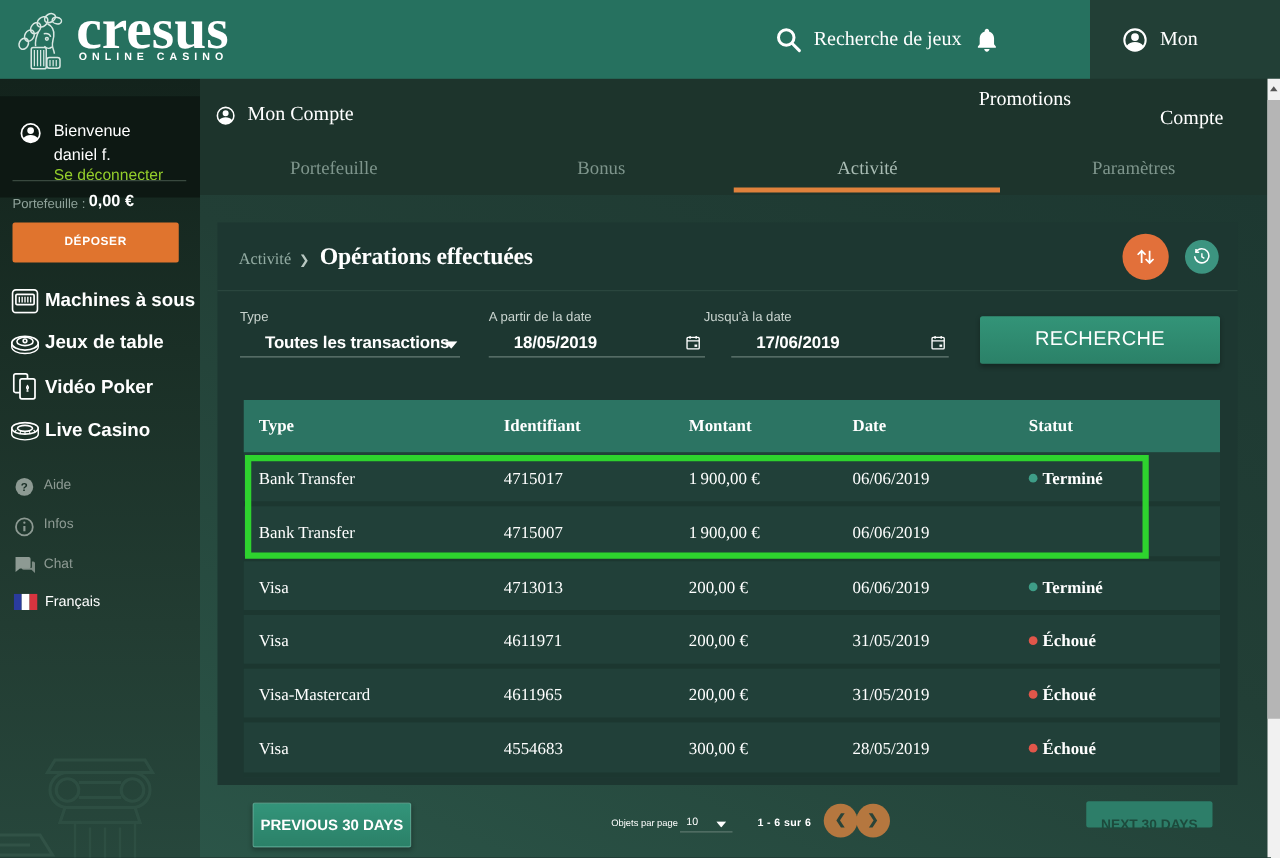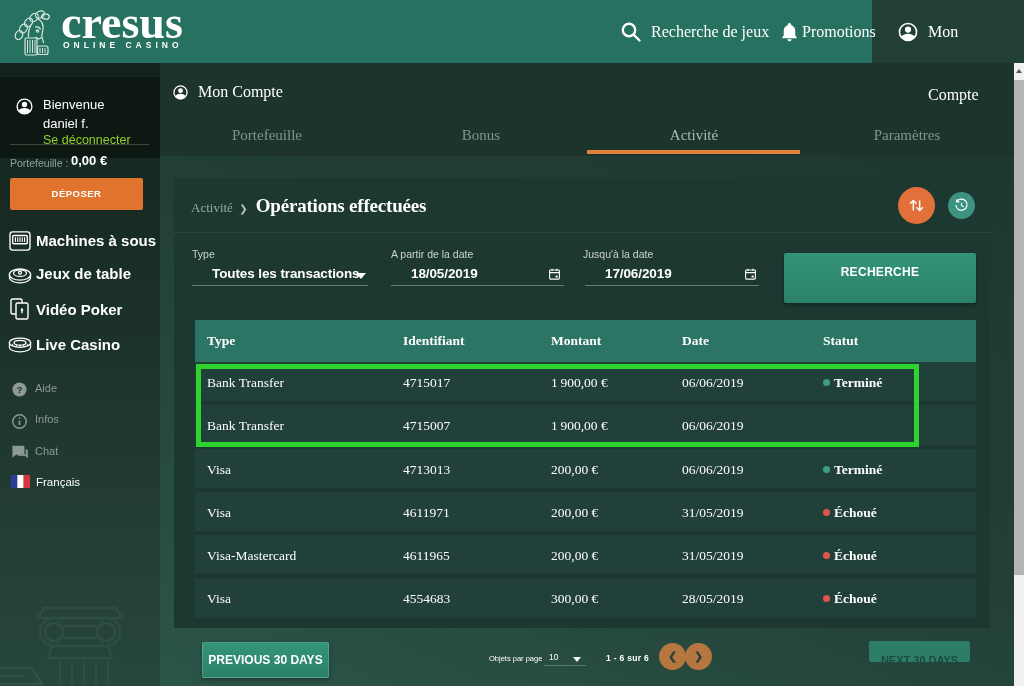--- a/index.html
+++ b/index.html
@@ -44,21 +44,21 @@
 #crumb b { color:#fff; font-size:19px; letter-spacing:-.2px; }
 #crumb .gt { color:#b9c8c2; font-size:10px; margin:0 5px 0 3px; }
 #psep { position:absolute; left:0px; top:54px; width:816px; height:1px; background:#2a463e; }
 .cbtn { position:absolute; border-radius:50%; }
 #btn-orange { left:724px; top:9px; width:37px; height:37px; background:#e2703a; }
 #btn-green { left:774px; top:14px; width:27px; height:27px; background:#3c9480; }
 
 .flbl { position:absolute; font-size:10.5px; color:#c9d4cf; }
 .fval { position:absolute; font-size:13.5px; font-weight:bold; letter-spacing:-.1px; color:#fff;margin-left:20px; }
 .funder { position:absolute; height:1px; background:#8fa29a; opacity:.65; }
-#recherche { position:absolute; left:610px; top:75px; width:192px; height:50px; background:linear-gradient(180deg,#339478 0%, #2b8168 100%); border-radius:2px; color:#fff; font-weight:bold; font-size:12px; text-align:center; line-height:38px; letter-spacing:.3px; box-shadow:0 2px 4px rgba(0,0,0,.3); }
+#recherche { position:absolute; left:610px; top:75px; width:192px; height:38px; background:linear-gradient(180deg,#339478 0%, #2b8168 100%); border-radius:2px; color:#fff; font-weight:normal; font-size:16px; text-align:center; line-height:38px; letter-spacing:.3px; box-shadow:0 2px 4px rgba(0,0,0,.3); }
 
 
 #tbl { position:absolute; left:21px; top:142px; width:781px; }
 #thead { height:42px; background:#2c7463; }
 .th { position:absolute; top:0; height:42px; line-height:42px; color:#fff; font-family:"Liberation Serif", serif; font-weight:bold; font-size:13.5px; }
 .trow { position:relative; height:43.3px; background:#214039; }
 .trow .gap { position:absolute; left:0; bottom:0; width:100%; height:4px; background:#1c3730; }
 .td { position:absolute; top:2px; height:38px; line-height:38px; color:#fff; font-family:"Liberation Serif", serif; font-size:13.5px; }
 .c1 { left:12px; } .c2 { left:208px; } .c3 { left:356px; } .c4 { left:487px; } .c5 { left:628px; }
 .dot { display:inline-block; width:7px; height:7px; border-radius:50%; margin-right:4px; vertical-align:1px; }
@@ -106,21 +106,21 @@
   <div id="logo-txt">cresus</div>
   <div id="logo-sub">ONLINE CASINO</div>
   <svg class="abs" style="left:620px;top:21px" width="22" height="22" viewBox="0 0 22 22" fill="none" stroke="#fff" stroke-width="2.4">
       <circle cx="9" cy="9" r="6.2"></circle>
       <path d="M13.8 13.8 L19.5 19.5" stroke-linecap="round"></path>
     </svg>
   <div class="nav-item" style="left:651px;">Recherche de jeux</div>
   <svg class="abs" style="left:778px;top:21px" width="23" height="23" viewBox="0 0 24 24" fill="#fff">
       <path d="M12 2 C11 2 10.2 2.8 10.2 3.8 L10.2 4.4 C7.6 5.2 6 7.4 6 10 L6 15 L4.5 17 L4.5 18 L19.5 18 L19.5 17 L18 15 L18 10 C18 7.4 16.4 5.2 13.8 4.4 L13.8 3.8 C13.8 2.8 13 2 12 2 Z M9.8 19 C9.8 20.2 10.8 21.2 12 21.2 C13.2 21.2 14.2 20.2 14.2 19 Z"></path>
     </svg>
-  <div class="nav-item" style="left:802px;">Promotions</div>
+  <div class="nav-item" style="left:783px;margin-top:48px;">Promotions</div>
   <svg class="abs" style="left:897px;top:21px" width="22" height="22" viewBox="0 0 24 24" fill="#fff">
       <path d="M12 1.8 A10.2 10.2 0 1 0 12 22.2 A10.2 10.2 0 1 0 12 1.8 Z M12 3.6 A8.4 8.4 0 0 1 20.4 12 A8.4 8.4 0 0 1 19 16.7 C17.6 14.9 15 13.8 12 13.8 C9 13.8 6.4 14.9 5 16.7 A8.4 8.4 0 0 1 3.6 12 A8.4 8.4 0 0 1 12 3.6 Z M12 6 A3.4 3.4 0 0 0 12 12.8 A3.4 3.4 0 0 0 12 6 Z"></path>
     </svg>
   <div class="nav-item" style="left:928px;">Mon Compte</div>
 </div>
 
 <div id="side">
   <div id="userblk">
     <svg class="abs" style="left:15px;top:20px" width="19" height="19" viewBox="0 0 24 24" fill="#fff">
         <path d="M12 1.8 A10.2 10.2 0 1 0 12 22.2 A10.2 10.2 0 1 0 12 1.8 Z M12 3.6 A8.4 8.4 0 0 1 20.4 12 A8.4 8.4 0 0 1 19 16.7 C17.6 14.9 15 13.8 12 13.8 C9 13.8 6.4 14.9 5 16.7 A8.4 8.4 0 0 1 3.6 12 A8.4 8.4 0 0 1 12 3.6 Z M12 6 A3.4 3.4 0 0 0 12 12.8 A3.4 3.4 0 0 0 12 6 Z"></path>
@@ -235,21 +235,21 @@
 
   <div class="flbl" style="left:217px;top:70px">A partir de la date</div>
   <div class="fval" style="left:217px;top:88px">18/05/2019</div>
   <svg class="abs" style="left:374px;top:89px" width="13" height="14" viewBox="0 0 24 24" fill="none" stroke="#fff" stroke-width="2">
       <rect x="3" y="4.5" width="18" height="17" rx="1.5"></rect>
       <path d="M3 9.5 h18 M7.5 2.5 v4 M16.5 2.5 v4"></path>
       <rect x="14" y="15" width="4" height="3.4" fill="#fff" stroke="none"></rect>
     </svg>
   <div class="funder" style="left:217px;top:107px;width:173px"></div>
 
-  <div class="flbl" style="left:409px;top:70px">Jusqu'à la date</div>
+  <div class="flbl" style="left:389px;top:70px">Jusqu'à la date</div>
   <div class="fval" style="left:411px;top:88px">17/06/2019</div>
   <svg class="abs" style="left:570px;top:89px" width="13" height="14" viewBox="0 0 24 24" fill="none" stroke="#fff" stroke-width="2">
       <rect x="3" y="4.5" width="18" height="17" rx="1.5"></rect>
       <path d="M3 9.5 h18 M7.5 2.5 v4 M16.5 2.5 v4"></path>
       <rect x="14" y="15" width="4" height="3.4" fill="#fff" stroke="none"></rect>
     </svg>
   <div class="funder" style="left:411px;top:107px;width:174px"></div>
 
   <div id="recherche">RECHERCHE</div>
 

